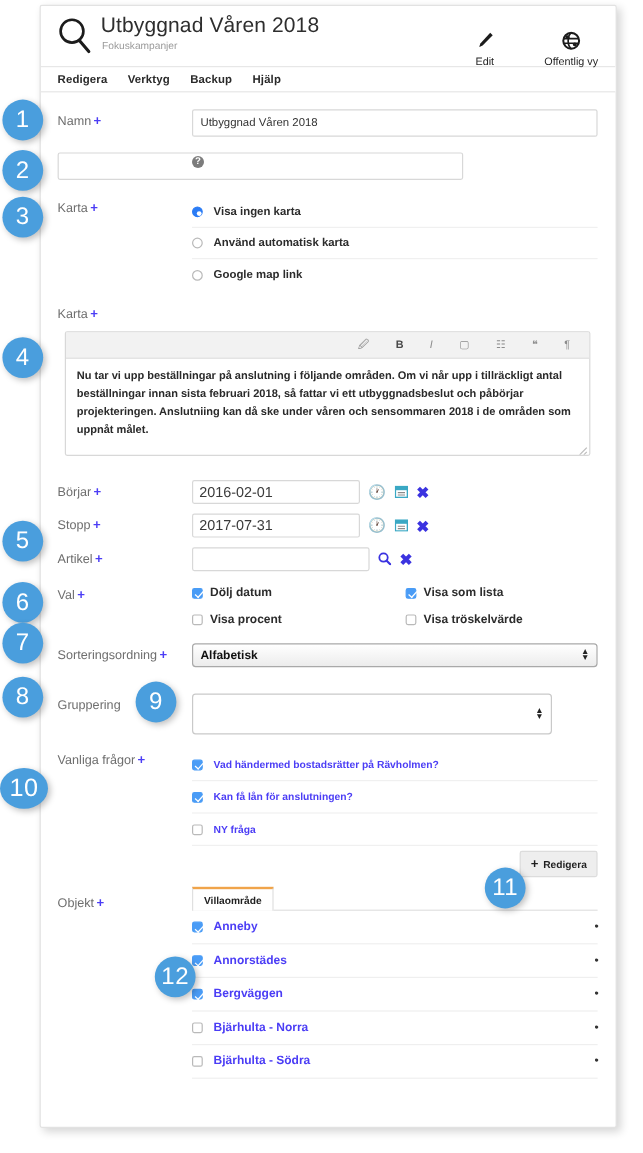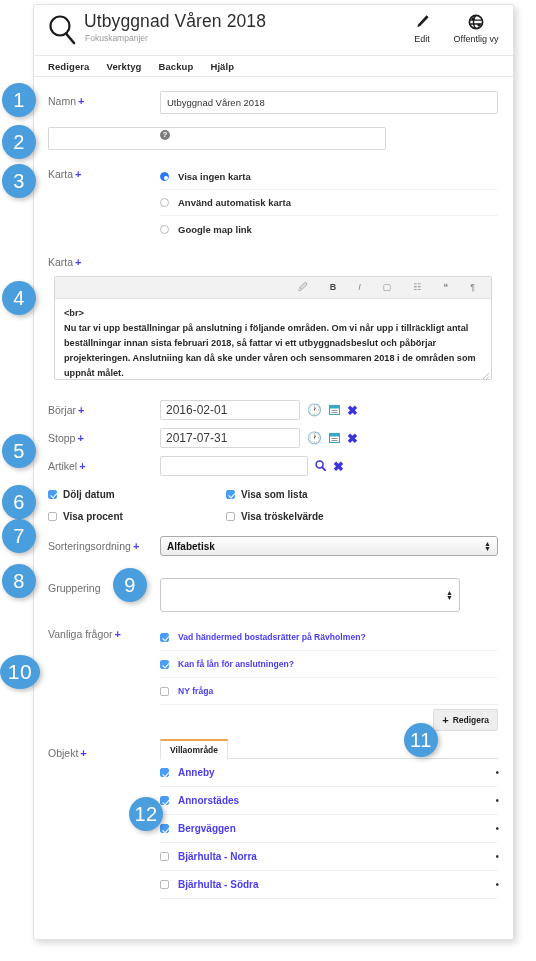--- a/index.html
+++ b/index.html
@@ -41,22 +41,22 @@
   .hdr-title {
     position: absolute; left: 50px; top: 6px;
     font-size: 17.5px; color: #2e2e2e; font-weight: 400;
     letter-spacing: 0.1px; white-space: nowrap;
   }
   .hdr-sub {
     position: absolute; left: 51px; top: 28px;
     font-size: 8.5px; color: #9a9a9a; white-space: nowrap;
   }
   .hdr-actions {
-    position: absolute; right: 10px; top: 7px;
-    display: flex; align-items: flex-start;
+    position: absolute; right: 10px; top: 19px;
+    display: flex; gap: 18px; align-items: flex-start;
   }
   .hdr-act {
     display: flex; flex-direction: column; align-items: center;
     width: 54px; cursor: pointer;
   }
   .hdr-act .ico { height: 20px; display:flex; align-items:center; justify-content:center; }
   .hdr-act .lbl { font-size: 9px; color: #1f1f1f; margin-top: 2px; white-space: nowrap;}
 
   
   .menubar {
@@ -254,21 +254,21 @@
     background: #4a9edd;
     color: #ffffff;
     display: flex; align-items: center; justify-content: center;
     font-size: 20px; font-weight: 400;
     font-family: "Liberation Sans", sans-serif;
     box-shadow: 2px 2px 5px rgba(0,0,0,0.25);
     z-index: 20;
     width: 34px; height: 34px;
     letter-spacing: 0.5px;
   }
-  .badge.wide { width: 40px; height: 34px; border-radius: 50%; font-size: 21px; margin-top: 15px;}
+  .badge.wide { width: 40px; height: 34px; border-radius: 50%; font-size: 21px;}
 </style>
 </head>
 <body>
 
 <div id="root">
 
   <div class="panel">
 
     <div class="hdr">
       <span class="hdr-search-icon">
@@ -359,21 +359,20 @@
           <div class="editor-toolbar">
             <span class="tb">🖉</span>
             <span class="tb" style="font-weight:bold;color:#4a4a4a;">B</span>
             <span class="tb" style="font-style:italic;">I</span>
             <span class="tb">▢</span>
             <span class="tb">☷</span>
             <span class="tb">❝</span>
             <span class="tb">¶</span>
           </div>
           <div class="editor-body">
-            <div class="ln">&lt;br&gt;</div>
             <div class="ln">Nu tar vi upp beställningar på anslutning i följande områden. Om vi når upp i tillräckligt antal</div>
             <div class="ln">beställningar innan sista februari 2018, så fattar vi ett utbyggnadsbeslut och påbörjar</div>
             <div class="ln">projekteringen. Anslutniing kan då ske under våren och sensommaren 2018 i de områden som</div>
             <div class="ln">uppnåt målet.</div>
             <span class="resize-grip">
               <svg width="8" height="8" viewBox="0 0 8 8">
                 <line x1="7" y1="1" x2="1" y2="7" stroke="#bbb" stroke-width="1"></line>
                 <line x1="7" y1="4.5" x2="4.5" y2="7" stroke="#bbb" stroke-width="1"></line>
               </svg>
             </span>
@@ -429,20 +428,23 @@
             <svg width="11" height="11" viewBox="0 0 11 11">
               <circle cx="4.6" cy="4.6" r="3.5" fill="none" stroke="#3b33e0" stroke-width="1.5"></circle>
               <line x1="7.2" y1="7.2" x2="10.2" y2="10.3" stroke="#3b33e0" stroke-width="1.8" stroke-linecap="round"></line>
             </svg>
           </span>
           <span class="i-x">✖</span>
         </div>
       </div>
 
       <div class="row" style="margin-top:10px;">
+        <div class="lbl-col">
+          <span>Val</span><span class="plus">+</span>
+        </div>
         <div class="ctl-col">
           <div class="chk-grid">
             <div class="chk-line">
               <div class="chk-cell">
                 <span class="chk on"></span>
                 <span class="t">Dölj datum</span>
               </div>
               <div class="chk-cell">
                 <span class="chk on"></span>
                 <span class="t">Visa som lista</span>

